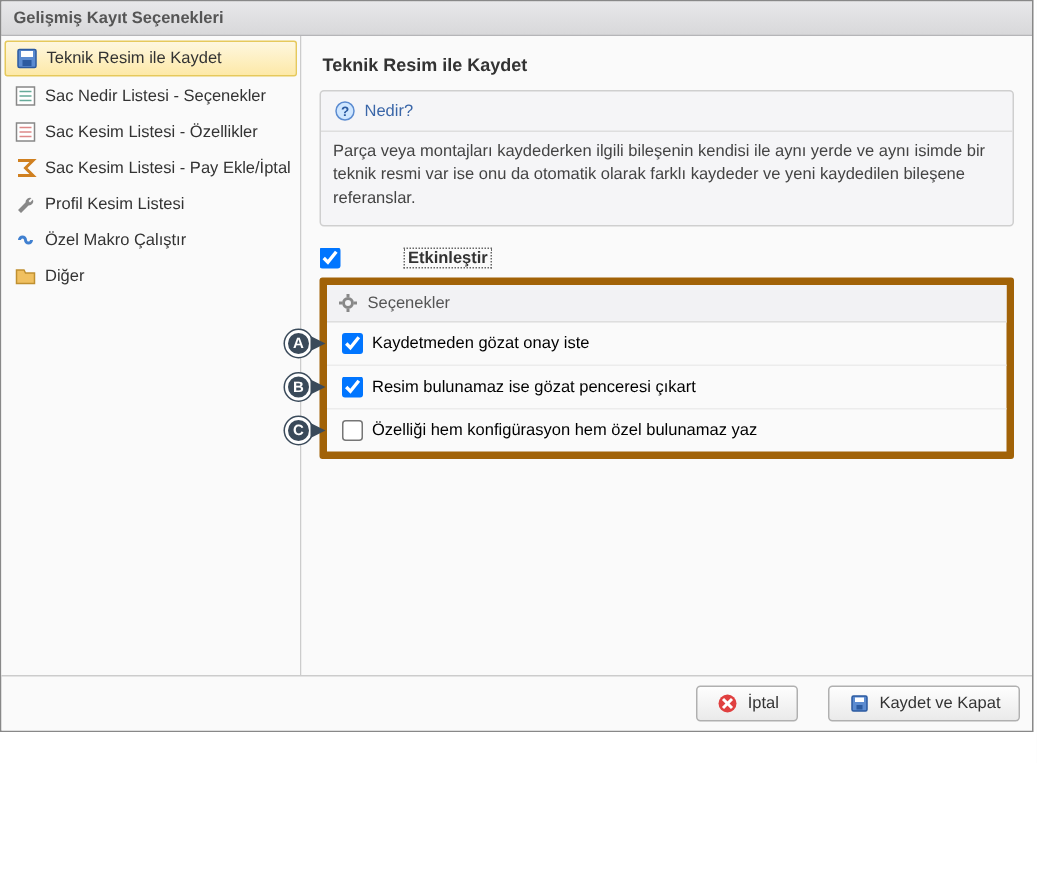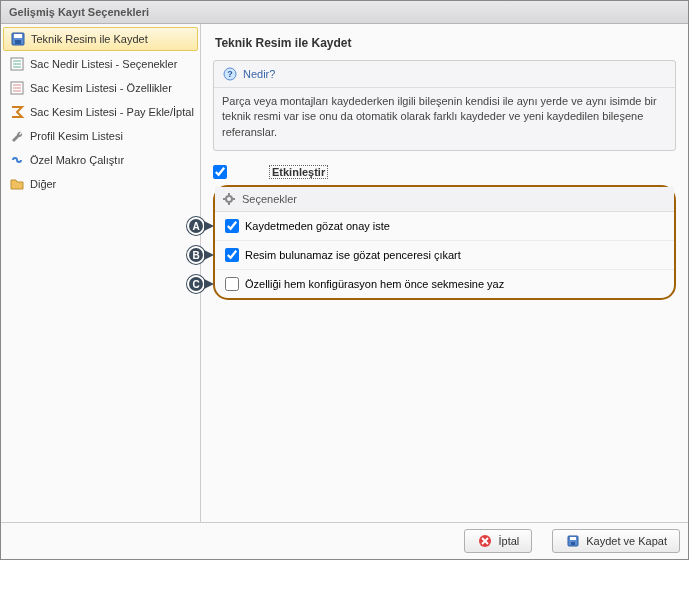--- a/index.html
+++ b/index.html
@@ -8,21 +8,21 @@
     padding: 0;
     font-family: Tahoma, Arial, sans-serif;
     font-size: 11px;
     background: #fff;
     width: 691px;
     height: 592px;
     overflow: hidden;
   }
   .window {
     width: 689px;
-    height: 560px;
+    height: 488px;
     border: 1px solid #888;
     display: flex;
     flex-direction: column;
     background: #fafafa;
   }
   .titlebar {
     background: linear-gradient(#e8e8ea, #d8d8da);
     border-bottom: 1px solid #b5b5b8;
     padding: 5px 8px;
     font-weight: bold;
@@ -101,22 +101,22 @@
     gap: 4px;
     color: #333;
     font-weight: bold;
   }
   .enable-row .elabel {
     border: 1px dotted #666;
     padding: 0 2px;
     margin-left: 38px;
   }
   .options-box {
-    border: 2px solid #a16207;
-    border-radius: 15px;
+    border: 5px solid #a16207;
+    border-radius: 2px;
     margin-top: 6px;
     background: #fafafa;
   }
   .options-head {
     display: flex;
     align-items: center;
     gap: 5px;
     padding: 4px 6px;
     color: #555;
     background: #f2f2f4;
@@ -320,21 +320,21 @@
           <input type="checkbox" checked="" style="">
           <span>Resim bulunamaz ise gözat penceresi çıkart</span>
         </div>
 
         <div class="opt-row">
           <div class="callout">
             <div class="bubble">C</div>
             <div class="tail"></div>
           </div>
           <input type="checkbox" style="">
-          <span>Özelliği hem konfigürasyon hem önce sekmesine yaz</span>
+          <span>Özelliği hem konfigürasyon hem özel bulunamaz yaz</span>
         </div>
       </div>
     </div>
   </div>
 
   <div class="footer">
     <button class="btn">
       <span class="icon">
         <svg width="14" height="14" viewBox="0 0 14 14">
             <circle cx="7" cy="7" r="6" fill="#e04040"></circle>

